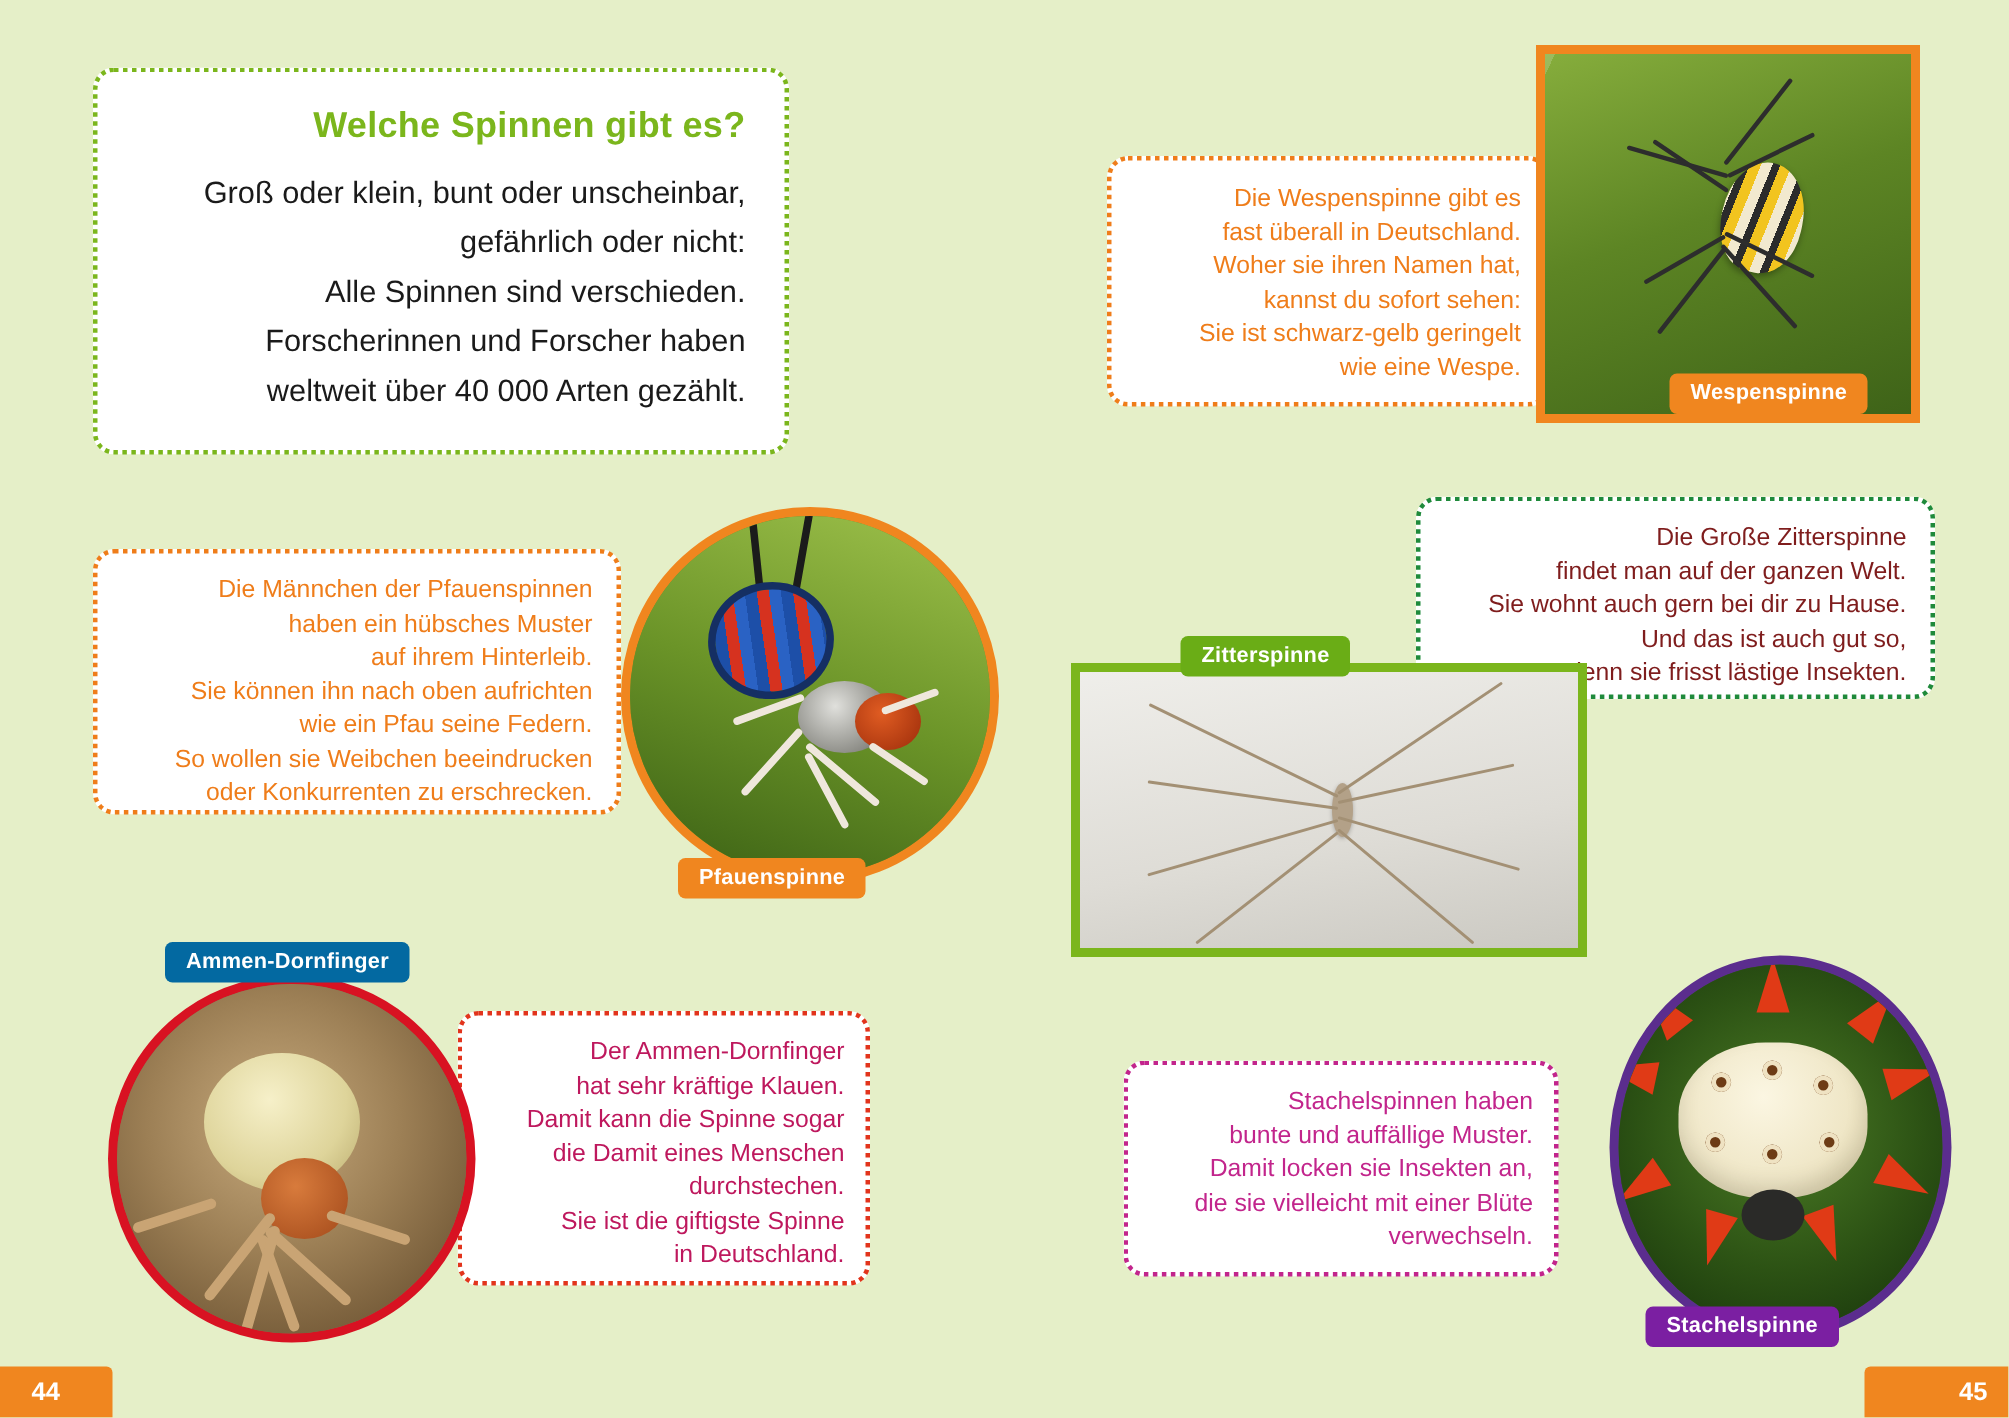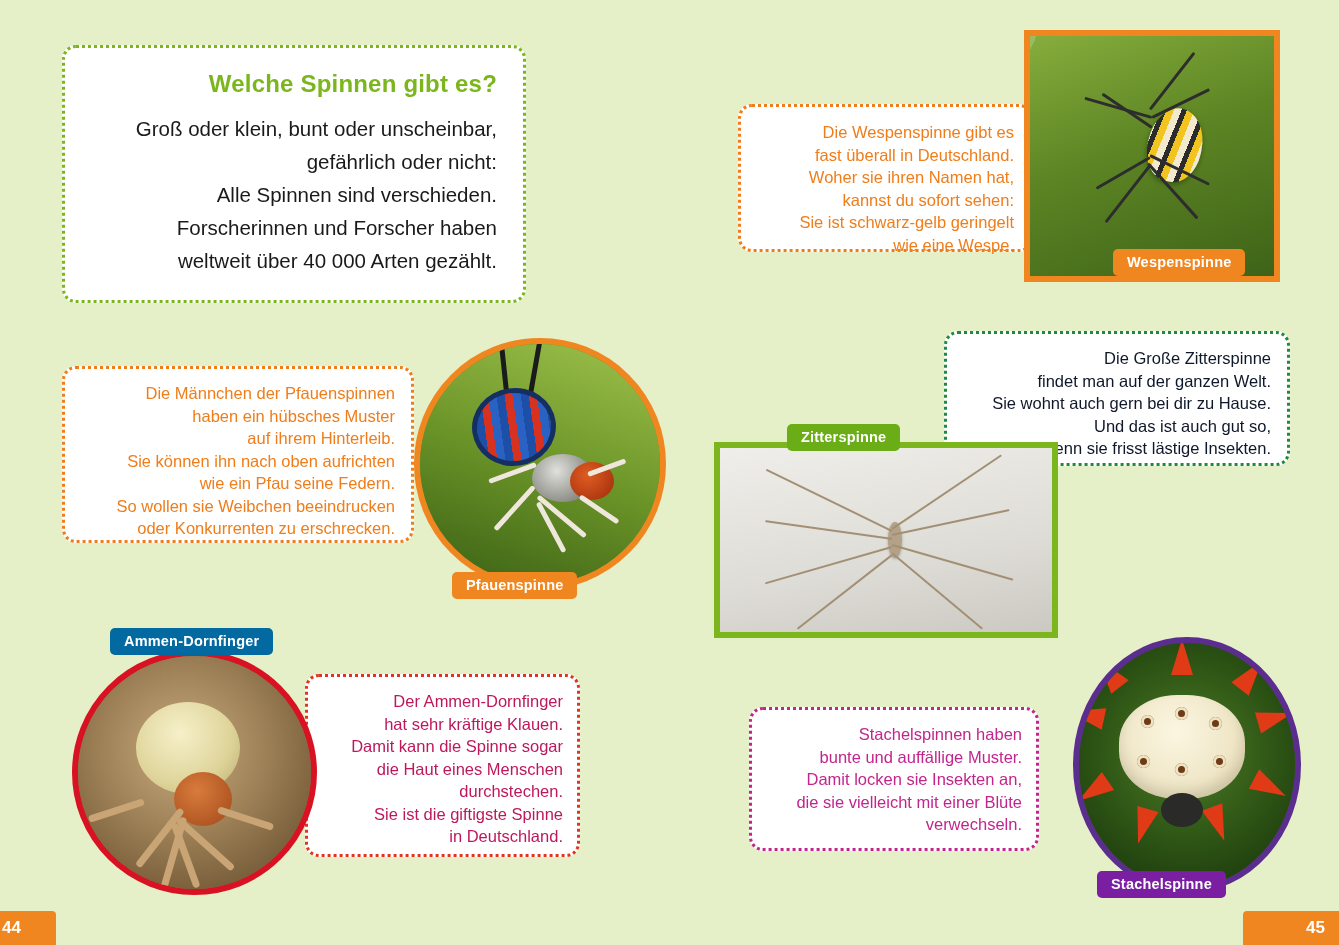--- a/index.html
+++ b/index.html
@@ -58,29 +58,29 @@
     line-height: 33px;
     color: #1a1a1a;
   }
 
   
   .caption-text p {
     font-size: 16.5px;
     line-height: 22.5px;
   }
   .t-orange p { color: #ef7d1a; }
-  .t-green  p { color: #0f172a; }
+  .t-green  p { color: #7f1d1d; }
   .t-red    p { color: #be185d; }
   .t-magenta p { color: #c2258c; }
 
   #wespen-text {
     left: 738px;
     top: 104px;
     width: 295px;
-    height: 148px;
+    height: 167px;
     padding: 14px 16px 0 20px;
   }
   #pfauen-text {
     left: 62px;
     top: 366px;
     width: 352px;
     height: 177px;
     padding: 13px 16px 0 20px;
   }
   #zitter-text {
@@ -195,21 +195,21 @@
     width: 54px;
     height: 34px;
     background: #f0861f;
     color: #ffffff;
     font-size: 17px;
     font-weight: bold;
     display: flex;
     align-items: center;
     padding-left: 28px;
   }
-  #page-number-left  { left: 0; padding-left: 2px; border-top-right-radius: 4px; }
+  #page-number-left  { left: 0; padding-left: 21px; border-top-right-radius: 4px; }
   #page-number-right { right: 0; padding-right: 14px; justify-content: flex-end; border-top-left-radius: 4px; }
 
   
   .bg-grass {
     background:
       linear-gradient(115deg, rgba(255,255,255,.18) 0 6px, rgba(0,0,0,0) 6px 34px),
       linear-gradient(160deg, #86ad3c 0%, #5d8524 45%, #3e6318 100%);
   }
   .bg-leaf {
     background:
@@ -452,21 +452,21 @@
         <div class="cellar-leg" style="left:172px; top:106px; width:120px; transform:rotate(142deg);"></div>
       </div>
     </div>
   </div>
   <div class="label lb-green" id="label-zitterspinne">Zitterspinne</div>
 
   <div class="box box-dotted-red caption-text t-red" id="ammen-text">
     <p>Der Ammen-Dornfinger</p>
     <p>hat sehr kräftige Klauen.</p>
     <p>Damit kann die Spinne sogar</p>
-    <p>die Haut eines Menschen</p>
+    <p>die Damit eines Menschen</p>
     <p>durchstechen.</p>
     <p>Sie ist die giftigste Spinne</p>
     <p>in Deutschland.</p>
   </div>
 
   <div class="photo photo-circle" id="ammen-photo">
     <div class="inner bg-soil">
       <div class="spider-d">
         <div class="sac-abdomen"></div>
         <div class="sac-cephalo"></div>

